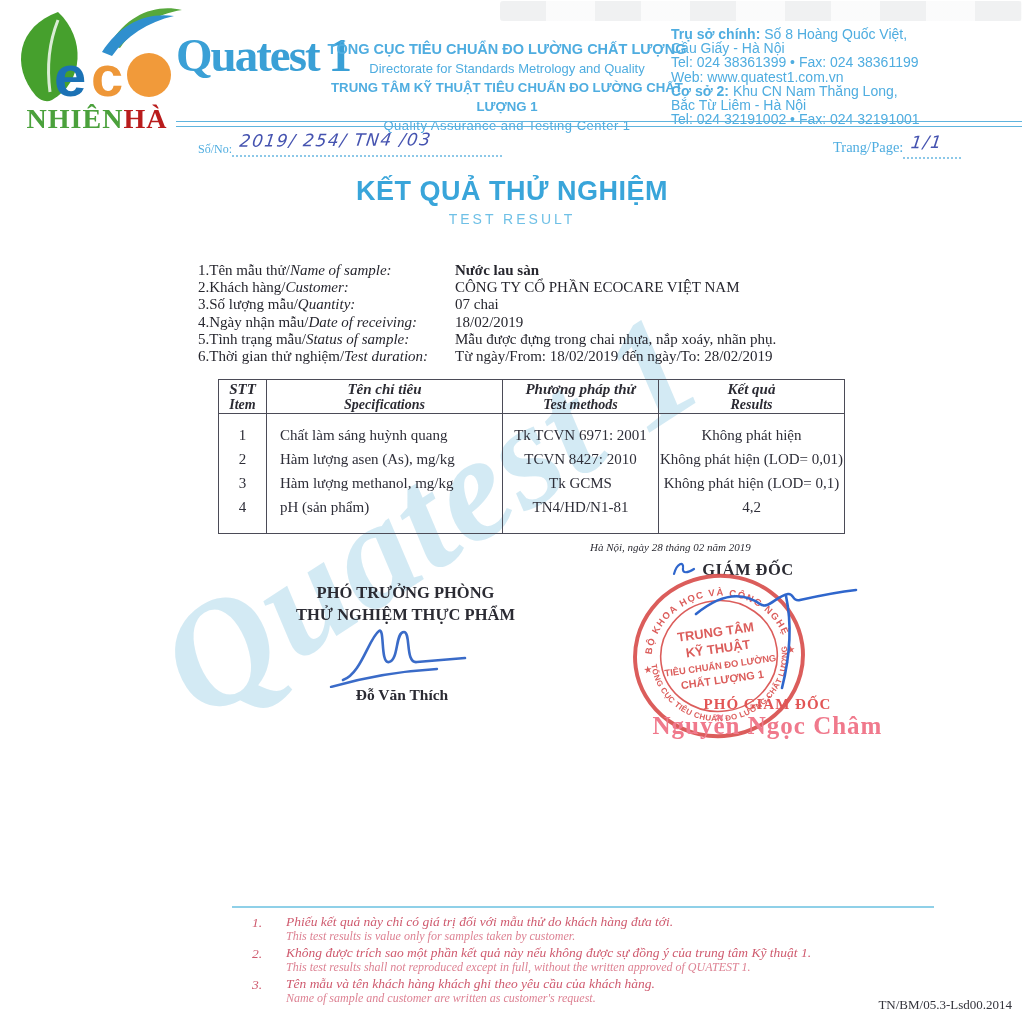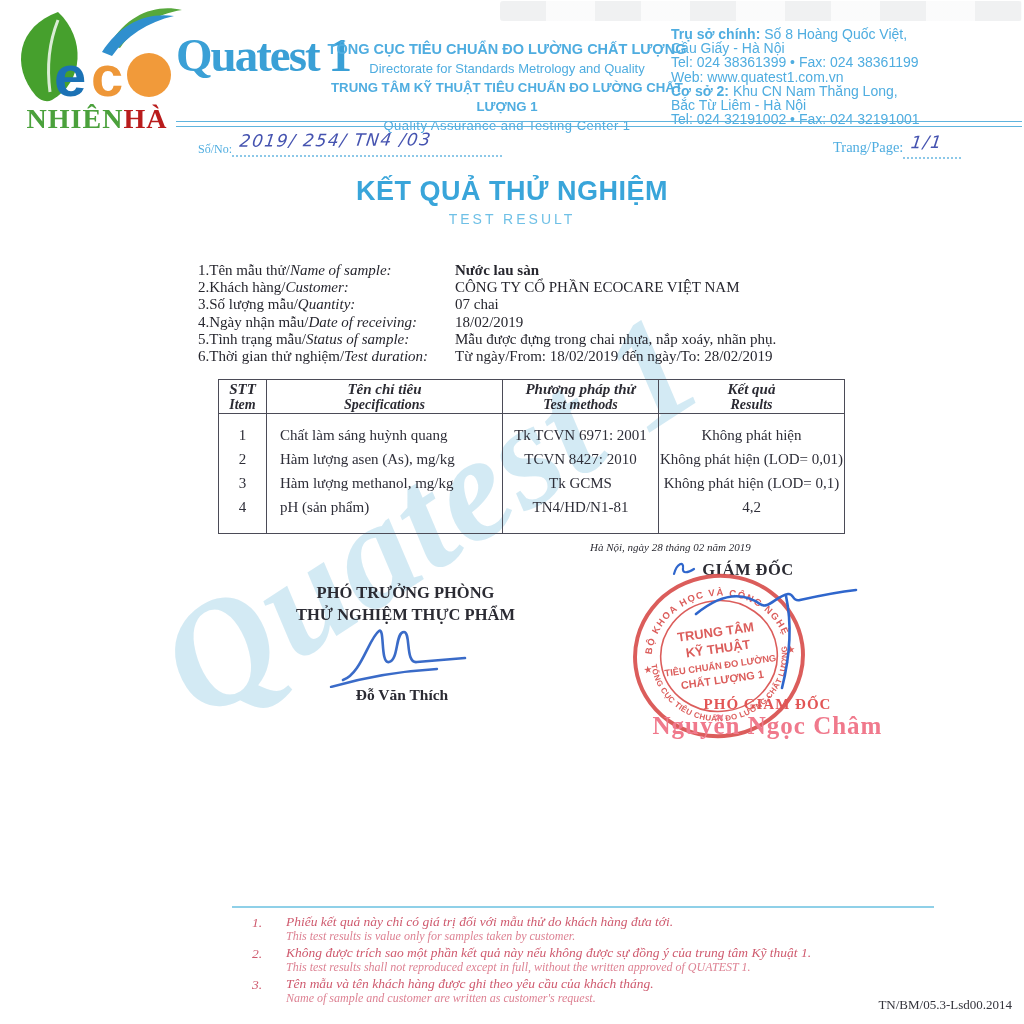--- a/index.html
+++ b/index.html
@@ -305,21 +305,21 @@
     <div class="note">
       <div class="note-no">2.</div>
       <div>
         <div class="note-vi">Không được trích sao một phần kết quả này nếu không được sự đồng ý của trung tâm Kỹ thuật 1.</div>
         <div class="note-en">This test results shall not reproduced except in full, without the written approved of QUATEST 1.</div>
       </div>
     </div>
     <div class="note">
       <div class="note-no">3.</div>
       <div>
-        <div class="note-vi">Tên mẫu và tên khách hàng được ghi theo yêu cầu của khách tháng.</div>
+        <div class="note-vi">Tên mẫu và tên khách hàng khách ghi theo yêu cầu của khách hàng.</div>
         <div class="note-en">Name of sample and customer are written as customer's request.</div>
       </div>
     </div>
   </div>
 
   <div class="doc-code">TN/BM/05.3-Lsd00.2014</div>
 
 </div>
 
 </body></html>

